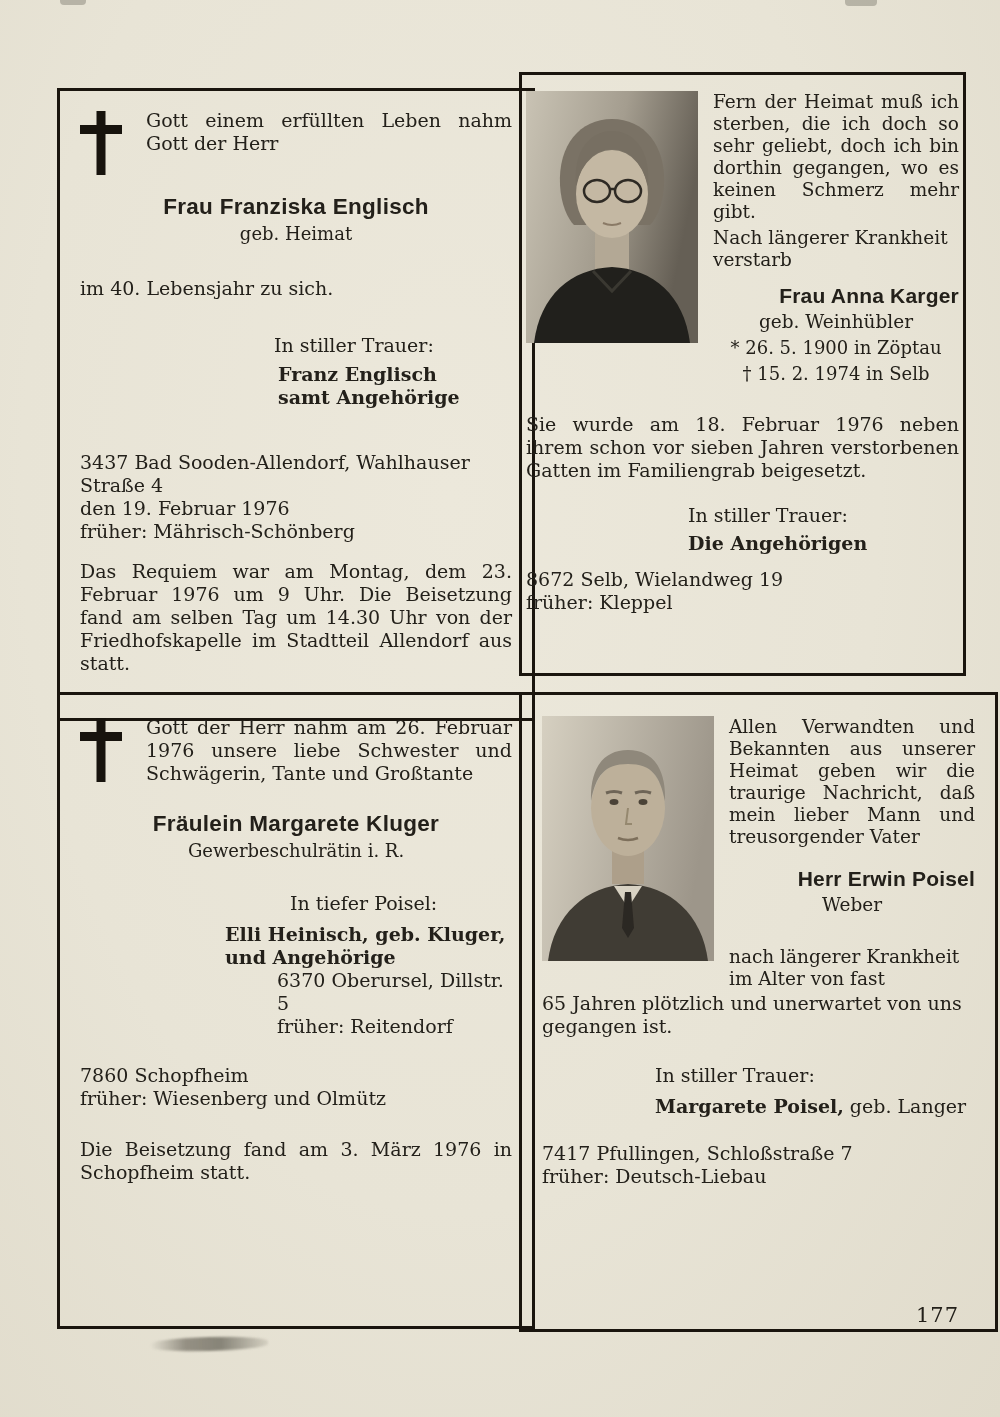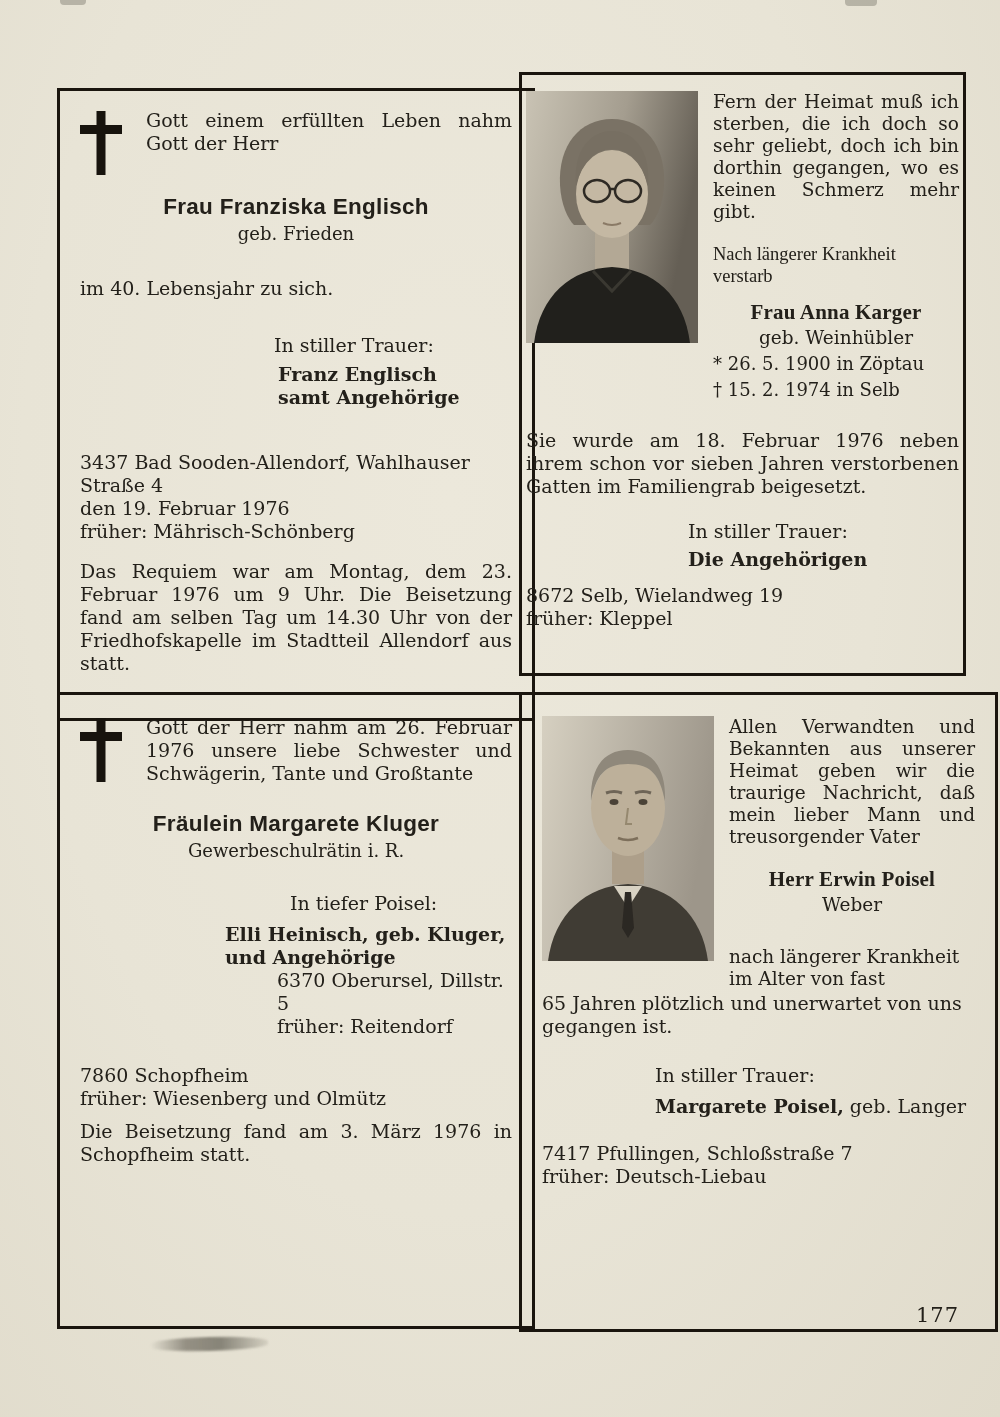--- a/index.html
+++ b/index.html
@@ -10,65 +10,65 @@
   }
   .page{position:absolute;inset:0;
     background:radial-gradient(ellipse at 45% 35%, #ece8db 0%, #e8e4d6 55%, #e0dbcb 100%);}
   .notice{position:absolute;border:3px solid #1a150e;padding:18px 20px;}
   #n1{left:57px;top:88px;width:432px;height:591px;}
   #n2{left:519px;top:72px;width:433px;height:566px;padding:16px 4px;}
   #n3{left:57px;top:692px;width:432px;height:592px;padding-top:21px;}
   #n4{left:519px;top:692px;width:433px;height:592px;padding:21px 20px;}
   p{margin:0;font-size:19px;line-height:23px;}
   .just{text-align:justify;}
-  .ctr{text-align:left;}
+  .ctr{text-align:center;}
   .b{font-weight:bold;}
   .sub{font-size:18px;line-height:22px;text-align:center;}
   .dname{font-family:"Liberation Sans","DejaVu Sans",sans-serif;font-weight:700;
          font-size:22.5px;line-height:27px;letter-spacing:.3px;text-align:center;margin:0;}
-  .dname-col{font-family:Liberation Serif, serif;font-weight:700;
-         font-size:21px;line-height:26px;letter-spacing:.2px;text-align:center;margin:0;}
+  .dname-col{font-family:Liberation Sans, sans-serif;font-weight:700;
+         font-size:21px;line-height:26px;letter-spacing:.2px;text-align:right;margin:0;}
   .cross-row{display:flex;align-items:flex-start;}
   .cross{width:42px;flex:0 0 42px;margin-right:24px;padding-top:2px;}
   .cross svg rect{fill:#17130d;}
   .cross-row p{flex:1;}
   .photo-row{display:flex;}
   .photo{flex:0 0 172px;margin-right:15px;}
   .photo svg{display:block;}
   .col{flex:1;}
   .col p{font-size:18.5px;line-height:22px;}
 
   
   #n1 .nm1{margin-top:14px;}
   #n1 .sub{margin-top:3px;}
   #n1 .age1{margin-top:32px;}
   #n1 .t1{margin-top:34px;margin-left:194px;}
   #n1 .mourn1{margin-top:6px;margin-left:198px;}
   #n1 .a1{margin-top:42px;}
   #n1 .fun1{margin-top:17px;}
 
   
-  #n2 .illness{margin-top:20px;font-family:Liberation Serif, serif;}
+  #n2 .illness{margin-top:4px;}
   #n2 .dname-col{margin-top:12px;}
   #n2 .sub{margin-top:2px;}
   #n2 .dateline{margin-top:4px;font-size:18px;}
   #n2 .burial{margin-top:28px;}
   #n2 .t2{margin-top:22px;margin-left:162px;}
   #n2 .t2m{margin-top:5px;margin-left:162px;}
   #n2 .a2{margin-top:13px;}
 
   
   #n3 .nm3{margin-top:24px;}
   #n3 .sub{margin-top:3px;}
   #n3 .life3{margin-top:34px;}
   #n3 .t3{margin-top:30px;margin-left:210px;}
   #n3 .mourn3{margin-top:8px;margin-left:145px;}
   #n3 .ind2{margin-left:52px;}
   #n3 .a3{margin-top:26px;}
-  #n3 .fun3{margin-top:10px;}
+  #n3 .fun3{margin-top:28px;}
 
   
   #n4 .nm4{margin-top:18px;}
   #n4 .sub{margin-top:2px;}
   #n4 .ill4{margin-top:30px;}
   #n4 .ill4b{margin-top:2px;}
   #n4 .t4{margin-top:26px;margin-left:113px;}
   #n4 .mourn4{margin-top:8px;margin-left:113px;}
   #n4 .a4{margin-top:24px;}
 
@@ -91,21 +91,21 @@
     <div class="cross-row">
       <div class="cross">
         <svg width="42" height="64" viewBox="0 0 42 64">
             <rect x="16.5" y="0" width="9" height="64"></rect>
             <rect x="0" y="14" width="42" height="9"></rect>
           </svg>
       </div>
       <p class="just">Gott einem erfüllten Leben nahm Gott der Herr</p>
     </div>
     <h2 class="dname nm1">Frau Franziska Englisch</h2>
-    <p class="sub">geb. Frieden</p>
+    <p class="sub">geb. Heimat</p>
     <p class="age1">im 40. Lebensjahr zu sich.</p>
     <p class="t1">In stiller Trauer:</p>
     <div class="mourn1">
       <p class="b">Franz Englisch</p>
       <p class="b">samt Angehörige</p>
     </div>
     <div class="addr a1">
       <p>3437 Bad Sooden-Allendorf, Wahlhauser Straße 4</p>
       <p>den 19. Februar 1976</p>
       <p>früher: Mährisch-Schönberg</p>

